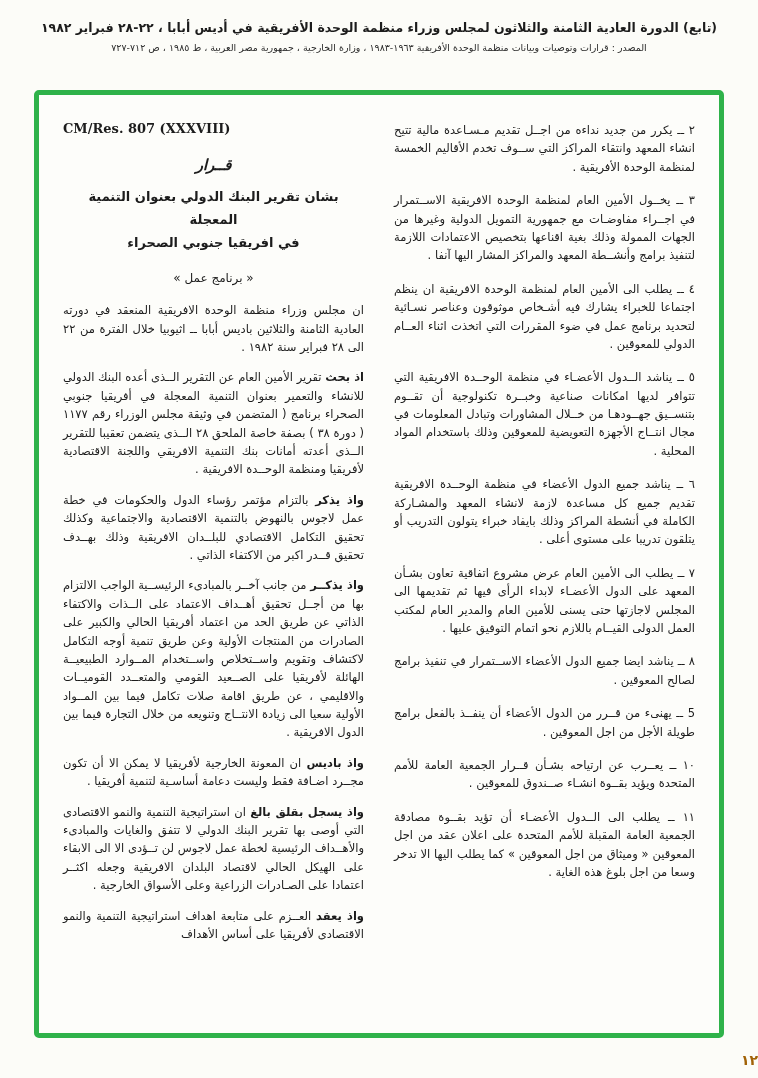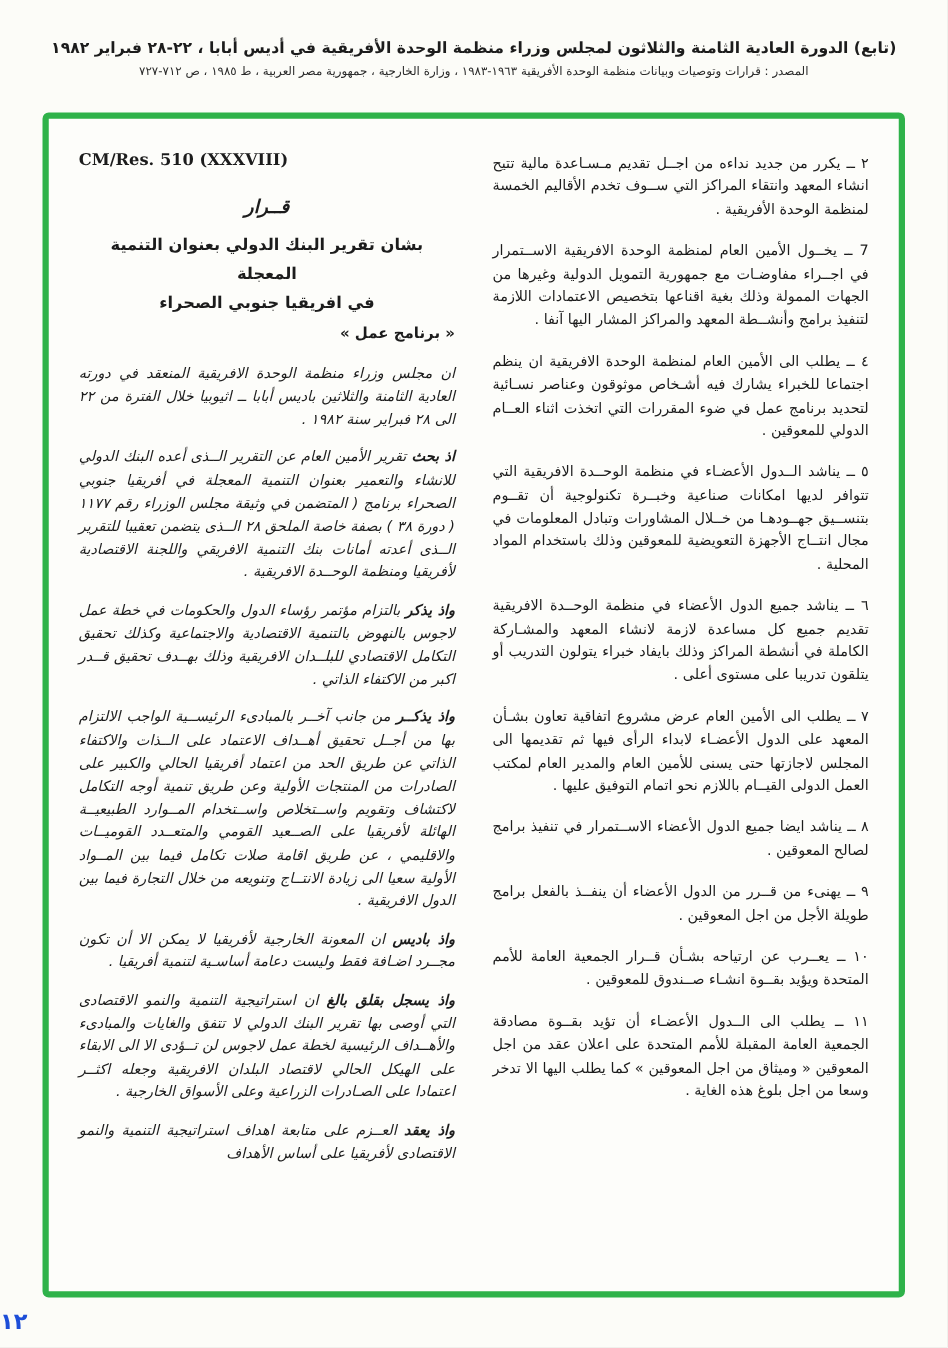--- a/index.html
+++ b/index.html
@@ -6,21 +6,21 @@
   html,body { background:#e8e8e4; }
   .page {
     width:758px; height:1078px;
     margin:0 auto;
     background:#fcfcf8;
     position:relative;
     font-family:"DejaVu Sans", sans-serif;
     color:#1c1c1c;
     overflow:hidden;
   }
-  .top-header { direction:rtl; text-align:center; padding-top:8px;margin-top:22px; }
+  .top-header { direction:rtl; text-align:center; padding-top:20px; }
   .hdr1 { font-size:12.5px; font-weight:bold; letter-spacing:0; }
   .hdr2 { font-size:9.5px; margin-top:7px; color:#2a2a2a; }
   .frame {
     position:absolute;
     left:34px; top:90px;
     width:690px; height:948px;
     border:5px solid #2fb24a;
     border-radius:5px;
     background:#fdfdfa;
     padding:26px 24px 18px 24px;
@@ -29,35 +29,35 @@
   .columns { direction:rtl; display:flex; gap:30px; height:100%; }
   .col { flex:1; direction:rtl; min-width:0; }
   .res-num {
     direction:ltr; text-align:left;
     font-weight:bold; font-size:13px;
     font-family:"DejaVu Serif", serif;
     margin-bottom:20px;
   }
   .title { text-align:center; font-weight:bold; font-size:15px; margin-bottom:12px; letter-spacing:1px;font-style:italic; }
   .subtitle { text-align:center; font-weight:bold; font-size:13px; line-height:1.75; }
-  .subtitle3 { text-align:right; font-weight:bold; font-size:12px; margin-top:5px; margin-bottom:16px; }
+  .subtitle3 { text-align:center; font-weight:normal; font-size:12px; margin-top:17px; margin-bottom:16px; }
   p.body {
     font-size:11.5px; line-height:1.6;
-    text-align:justify; margin-bottom:12px;font-style:italic;
+    text-align:justify; margin-bottom:12px;
   }
   .lead { font-weight:bold; }
   .item {
     font-size:11.5px; line-height:1.6;
     text-align:justify; margin-bottom:15px;
   }
   .item .num { font-weight:normal; }
   .page-num {
     position:absolute; bottom:10px; left:0;
-    width:100%; text-align:left;
-    font-size:18px; font-weight:bold; color:#1d4ed8;
+    width:100%; text-align:right;
+    font-size:14px; font-weight:bold; color:#a16207;
   }
 </style>
 </head>
 <body>
 
 <div class="page">
 
   <div class="top-header">
     <div class="hdr1">(تابع) الدورة العادية الثامنة والثلاثون لمجلس وزراء منظمة الوحدة الأفريقية في أديس أبابا ، ٢٢-٢٨ فبراير ١٩٨٢</div>
     <div class="hdr2">المصدر : قرارات وتوصيات وبيانات منظمة الوحدة الأفريقية ١٩٦٣-١٩٨٣ ، وزارة الخارجية ، جمهورية مصر العربية ، ط ١٩٨٥ ، ص ٧١٢-٧٢٧</div>
@@ -65,21 +65,21 @@
 
   <div class="frame">
     <div class="columns">
 
       <div class="col">
         <div class="item">
           <span class="num">٢ ــ يكرر</span>
           <span>من جديد نداءه من اجــل تقديم مـسـاعدة مالية تتيح انشاء المعهد وانتقاء المراكز التي ســوف تخدم الأقاليم الخمسة لمنظمة الوحدة الأفريقية .</span>
         </div>
         <div class="item">
-          <span class="num">7 ــ يخــول</span>
+          <span class="num">٣ ــ يخــول</span>
           <span>الأمين العام لمنظمة الوحدة الافريقية الاســتمرار في اجــراء مفاوضـات مع جمهورية التمويل الدولية وغيرها من الجهات الممولة وذلك بغية اقناعها بتخصيص الاعتمادات اللازمة لتنفيذ برامج وأنشــطة المعهد والمراكز المشار اليها آنفا .</span>
         </div>
         <div class="item">
           <span class="num">٤ ــ يطلب</span>
           <span>الى الأمين العام لمنظمة الوحدة الافريقية ان ينظم اجتماعا للخبراء يشارك فيه أشـخاص موثوقون وعناصر نسـائية لتحديد برنامج عمل في ضوء المقررات التي اتخذت اثناء العــام الدولي للمعوقين .</span>
         </div>
         <div class="item">
           <span class="num">٥ ــ يناشد</span>
           <span>الــدول الأعضـاء في منظمة الوحــدة الافريقية التي تتوافر لديها امكانات صناعية وخبــرة تكنولوجية أن تقــوم بتنســيق جهــودهـا من خــلال المشاورات وتبادل المعلومات في مجال انتــاج الأجهزة التعويضية للمعوقين وذلك باستخدام المواد المحلية .</span>
         </div>
@@ -89,35 +89,35 @@
         </div>
         <div class="item">
           <span class="num">٧ ــ يطلب</span>
           <span>الى الأمين العام عرض مشروع اتفاقية تعاون بشـأن المعهد على الدول الأعضـاء لابداء الرأى فيها ثم تقديمها الى المجلس لاجازتها حتى يسنى للأمين العام والمدير العام لمكتب العمل الدولى القيــام باللازم نحو اتمام التوفيق عليها .</span>
         </div>
         <div class="item">
           <span class="num">٨ ــ يناشد</span>
           <span>ايضا جميع الدول الأعضاء الاســتمرار في تنفيذ برامج لصالح المعوقين .</span>
         </div>
         <div class="item">
-          <span class="num">٩ ــ يهنىء</span>
+          <span class="num">5 ــ يهنىء</span>
           <span>من قــرر من الدول الأعضاء أن ينفــذ بالفعل برامج طويلة الأجل من اجل المعوقين .</span>
         </div>
         <div class="item">
           <span class="num">١٠ ــ يعــرب</span>
           <span>عن ارتياحه بشـأن قــرار الجمعية العامة للأمم المتحدة ويؤيد بقــوة انشـاء صــندوق للمعوقين .</span>
         </div>
         <div class="item">
           <span class="num">١١ ــ يطلب</span>
           <span>الى الــدول الأعضـاء أن تؤيد بقــوة مصادقة الجمعية العامة المقبلة للأمم المتحدة على اعلان عقد من اجل المعوقين « وميثاق من اجل المعوقين » كما يطلب اليها الا تدخر وسعا من اجل بلوغ هذه الغاية .</span>
         </div>
       </div>
 
       <div class="col">
-        <div class="res-num">CM/Res. 510 (XXXVIII)</div>
+        <div class="res-num">CM/Res. 807 (XXXVIII)</div>
         <div class="title">قــرار</div>
         <div class="subtitle">بشان تقرير البنك الدولي بعنوان التنمية المعجلة</div>
         <div class="subtitle">في افريقيا جنوبي الصحراء</div>
         <div class="subtitle3">« برنامج عمل »</div>
 
         <p class="body">
           <span class="lead"></span>
           <span>ان مجلس وزراء منظمة الوحدة الافريقية المنعقد في دورته العادية الثامنة والثلاثين باديس أبابا ــ اثيوبيا خلال الفترة من ٢٢ الى ٢٨ فبراير سنة ١٩٨٢ .</span>
         </p>
         <p class="body">

